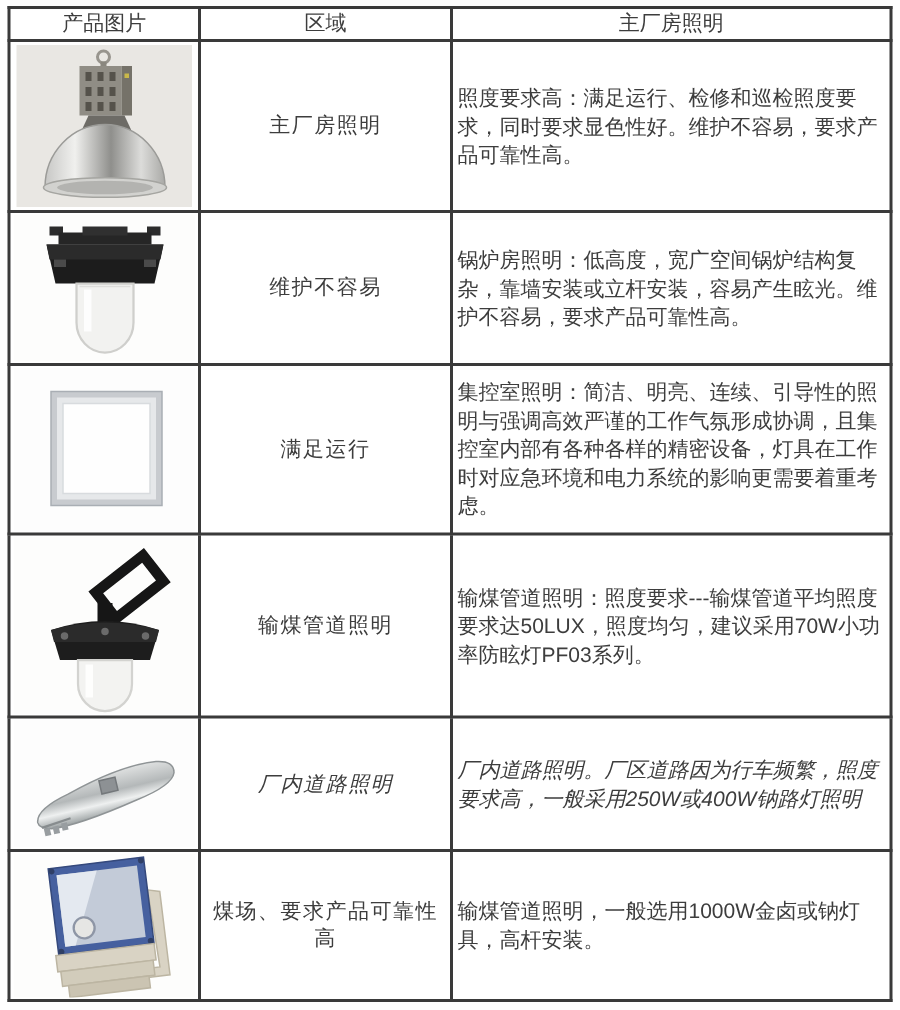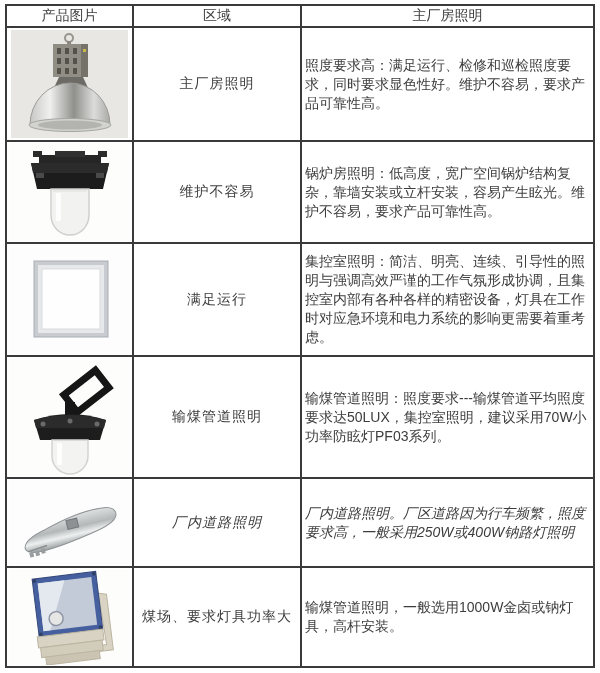--- a/index.html
+++ b/index.html
@@ -134,21 +134,21 @@
             <path d="M25,62 Q61,50 97,62 L91,82 L31,82 Z" fill="#1d1d1d"></path>
             <path d="M25,62 Q61,52 97,62 L95,70 L27,70 Z" fill="#2b2b2b"></path>
             <circle cx="34" cy="66" r="2.5" fill="#6a6a6a"></circle>
               <circle cx="61" cy="63" r="2.5" fill="#6a6a6a"></circle>
               <circle cx="88" cy="66" r="2.5" fill="#6a6a6a"></circle>
             <path d="M43,82 L79,82 L79,98 A18,18 0 0 1 43,98 Z" fill="#f3f3f1" stroke="#d3d3d0" stroke-width="1.5"></path>
             <rect x="48" y="85" width="5" height="22" fill="#ffffff" opacity="0.85"></rect>
           </svg>
         </td>
         <td class="area-cell">输煤管道照明</td>
-        <td class="desc-cell">输煤管道照明：照度要求---输煤管道平均照度要求达50LUX，集控室照明，建议采用70W小功率防眩灯PF03系列。</td>
+        <td class="desc-cell">输煤管道照明：照度要求---输煤管道平均照度要求达50LUX，照度均匀，建议采用70W小功率防眩灯PF03系列。</td>
       </tr>
 
       <tr class="r5">
         <td class="img-cell">
 
           <svg width="121" height="85" viewBox="0 0 121 85">
             <defs>
               <linearGradient id="silv5" x1="0" y1="0" x2="0" y2="1">
                 <stop offset="0" stop-color="#dfe1e1"></stop>
                   <stop offset="0.45" stop-color="#b4b8b9"></stop>
@@ -185,19 +185,19 @@
               <circle cx="30" cy="8" r="2" fill="#2f3f66"></circle>
                 <circle cx="90" cy="8" r="2" fill="#2f3f66"></circle>
               <circle cx="30" cy="62" r="2" fill="#2f3f66"></circle>
                 <circle cx="90" cy="62" r="2" fill="#2f3f66"></circle>
               <rect x="26" y="64" width="66" height="11" fill="#d9d3c4" stroke="#bcb5a2" stroke-width="1"></rect>
               <rect x="28" y="75" width="62" height="10" fill="#d2ccbb" stroke="#bcb5a2" stroke-width="1"></rect>
               <rect x="32" y="85" width="54" height="8" fill="#cbc4b2" stroke="#bcb5a2" stroke-width="1"></rect>
             </g>
           </svg>
         </td>
-        <td class="area-cell">煤场、要求灯具功率大</td>
+        <td class="area-cell">煤场、要求产品可靠性高</td>
         <td class="desc-cell">输煤管道照明，一般选用1000W金卤或钠灯具，高杆安装。</td>
       </tr>
 
     </tbody>
   </table>
 </div>
 
 </body></html>

